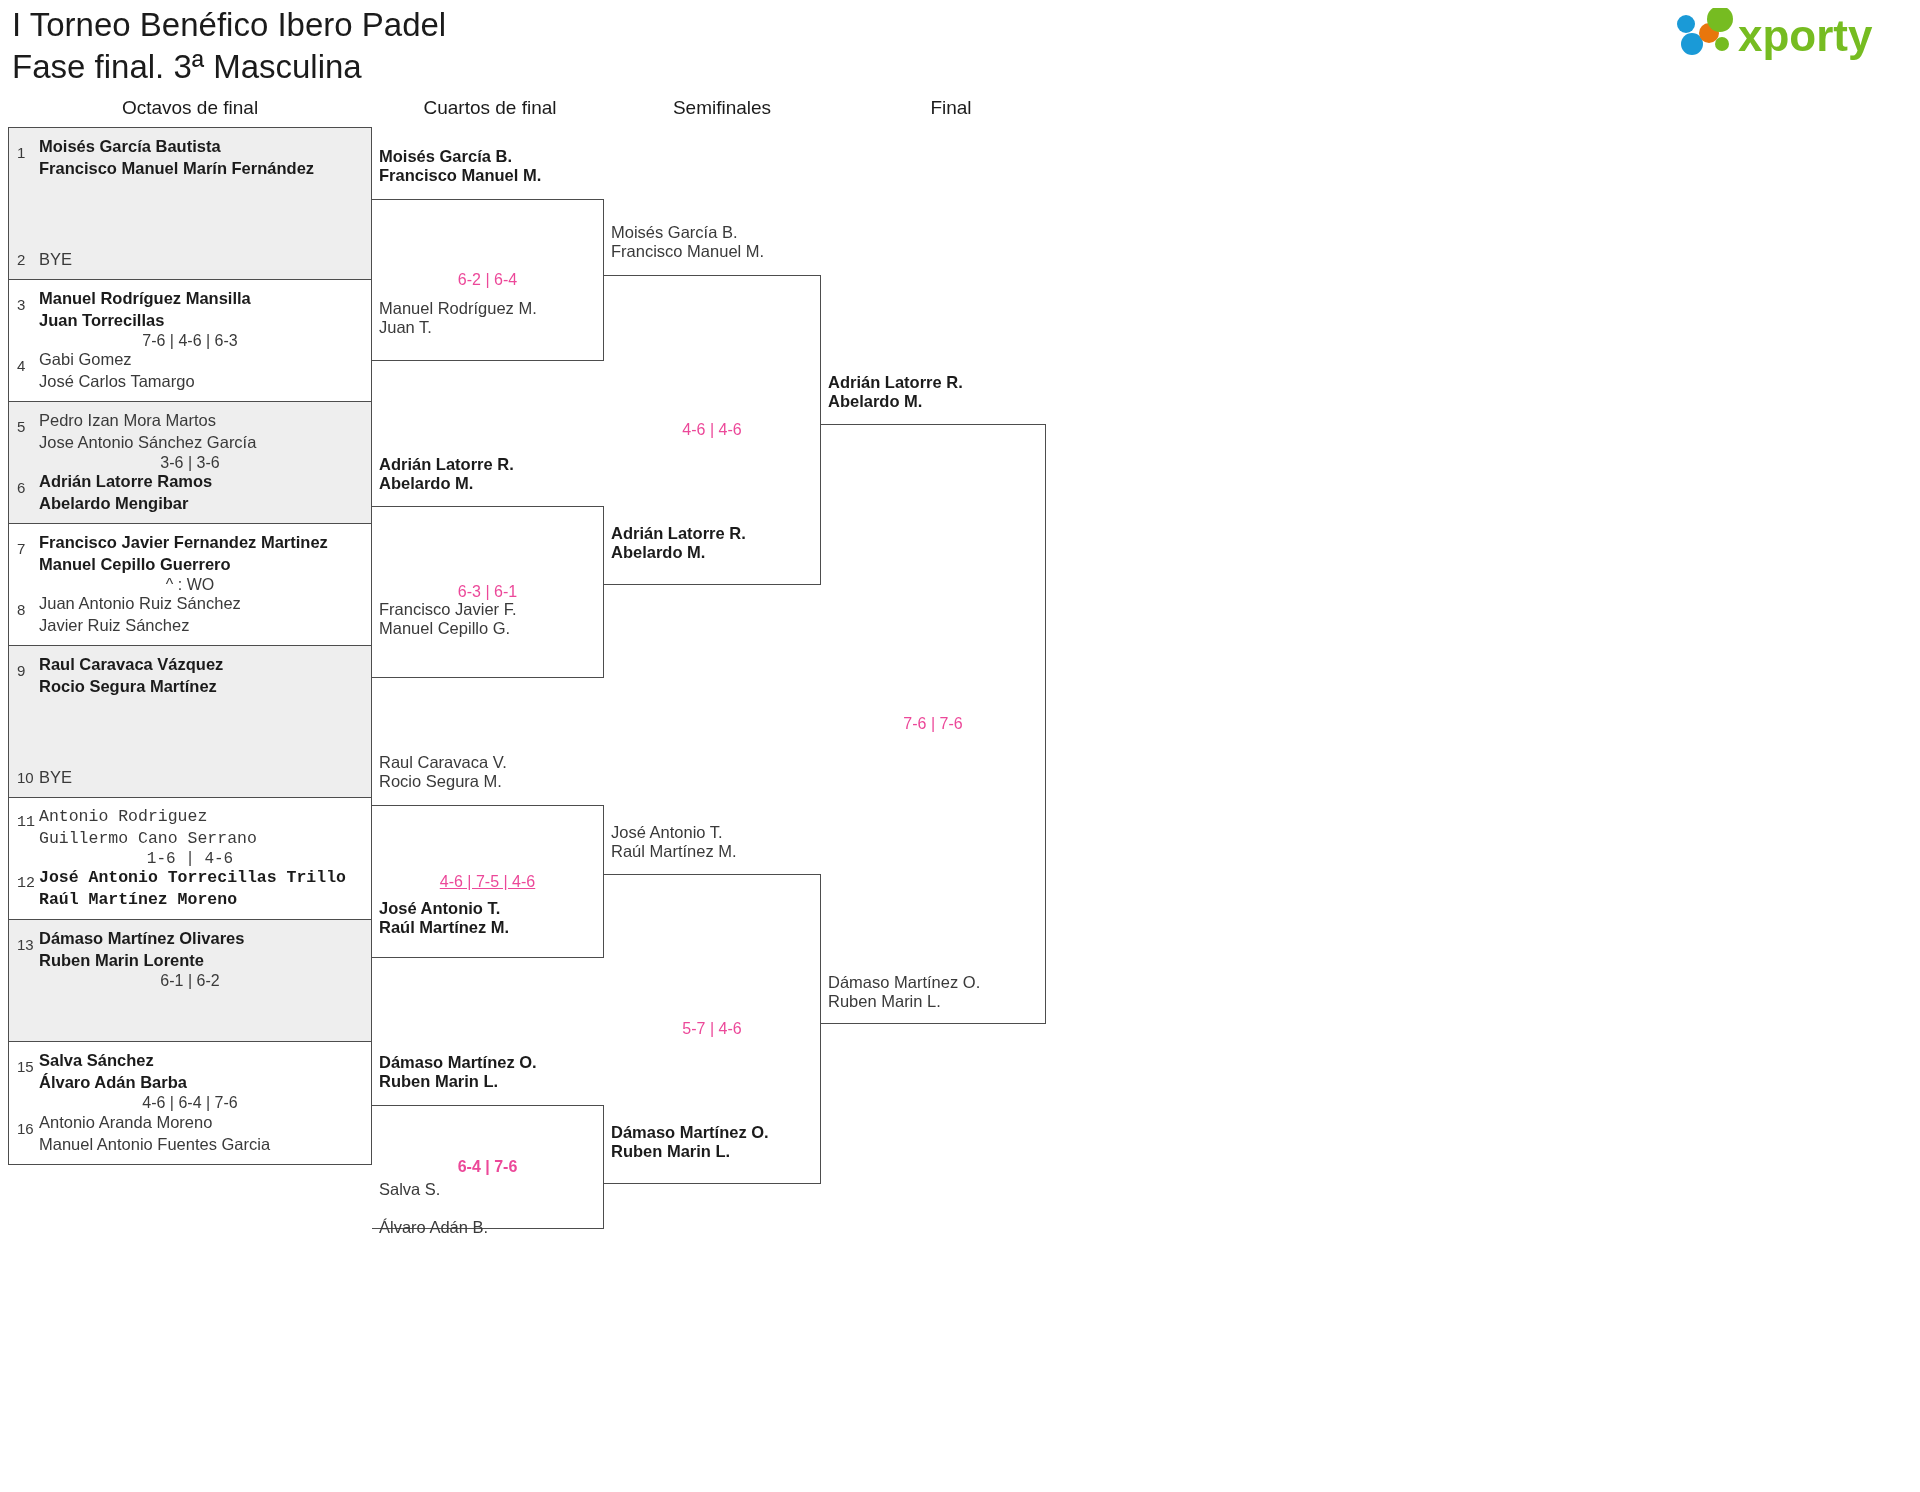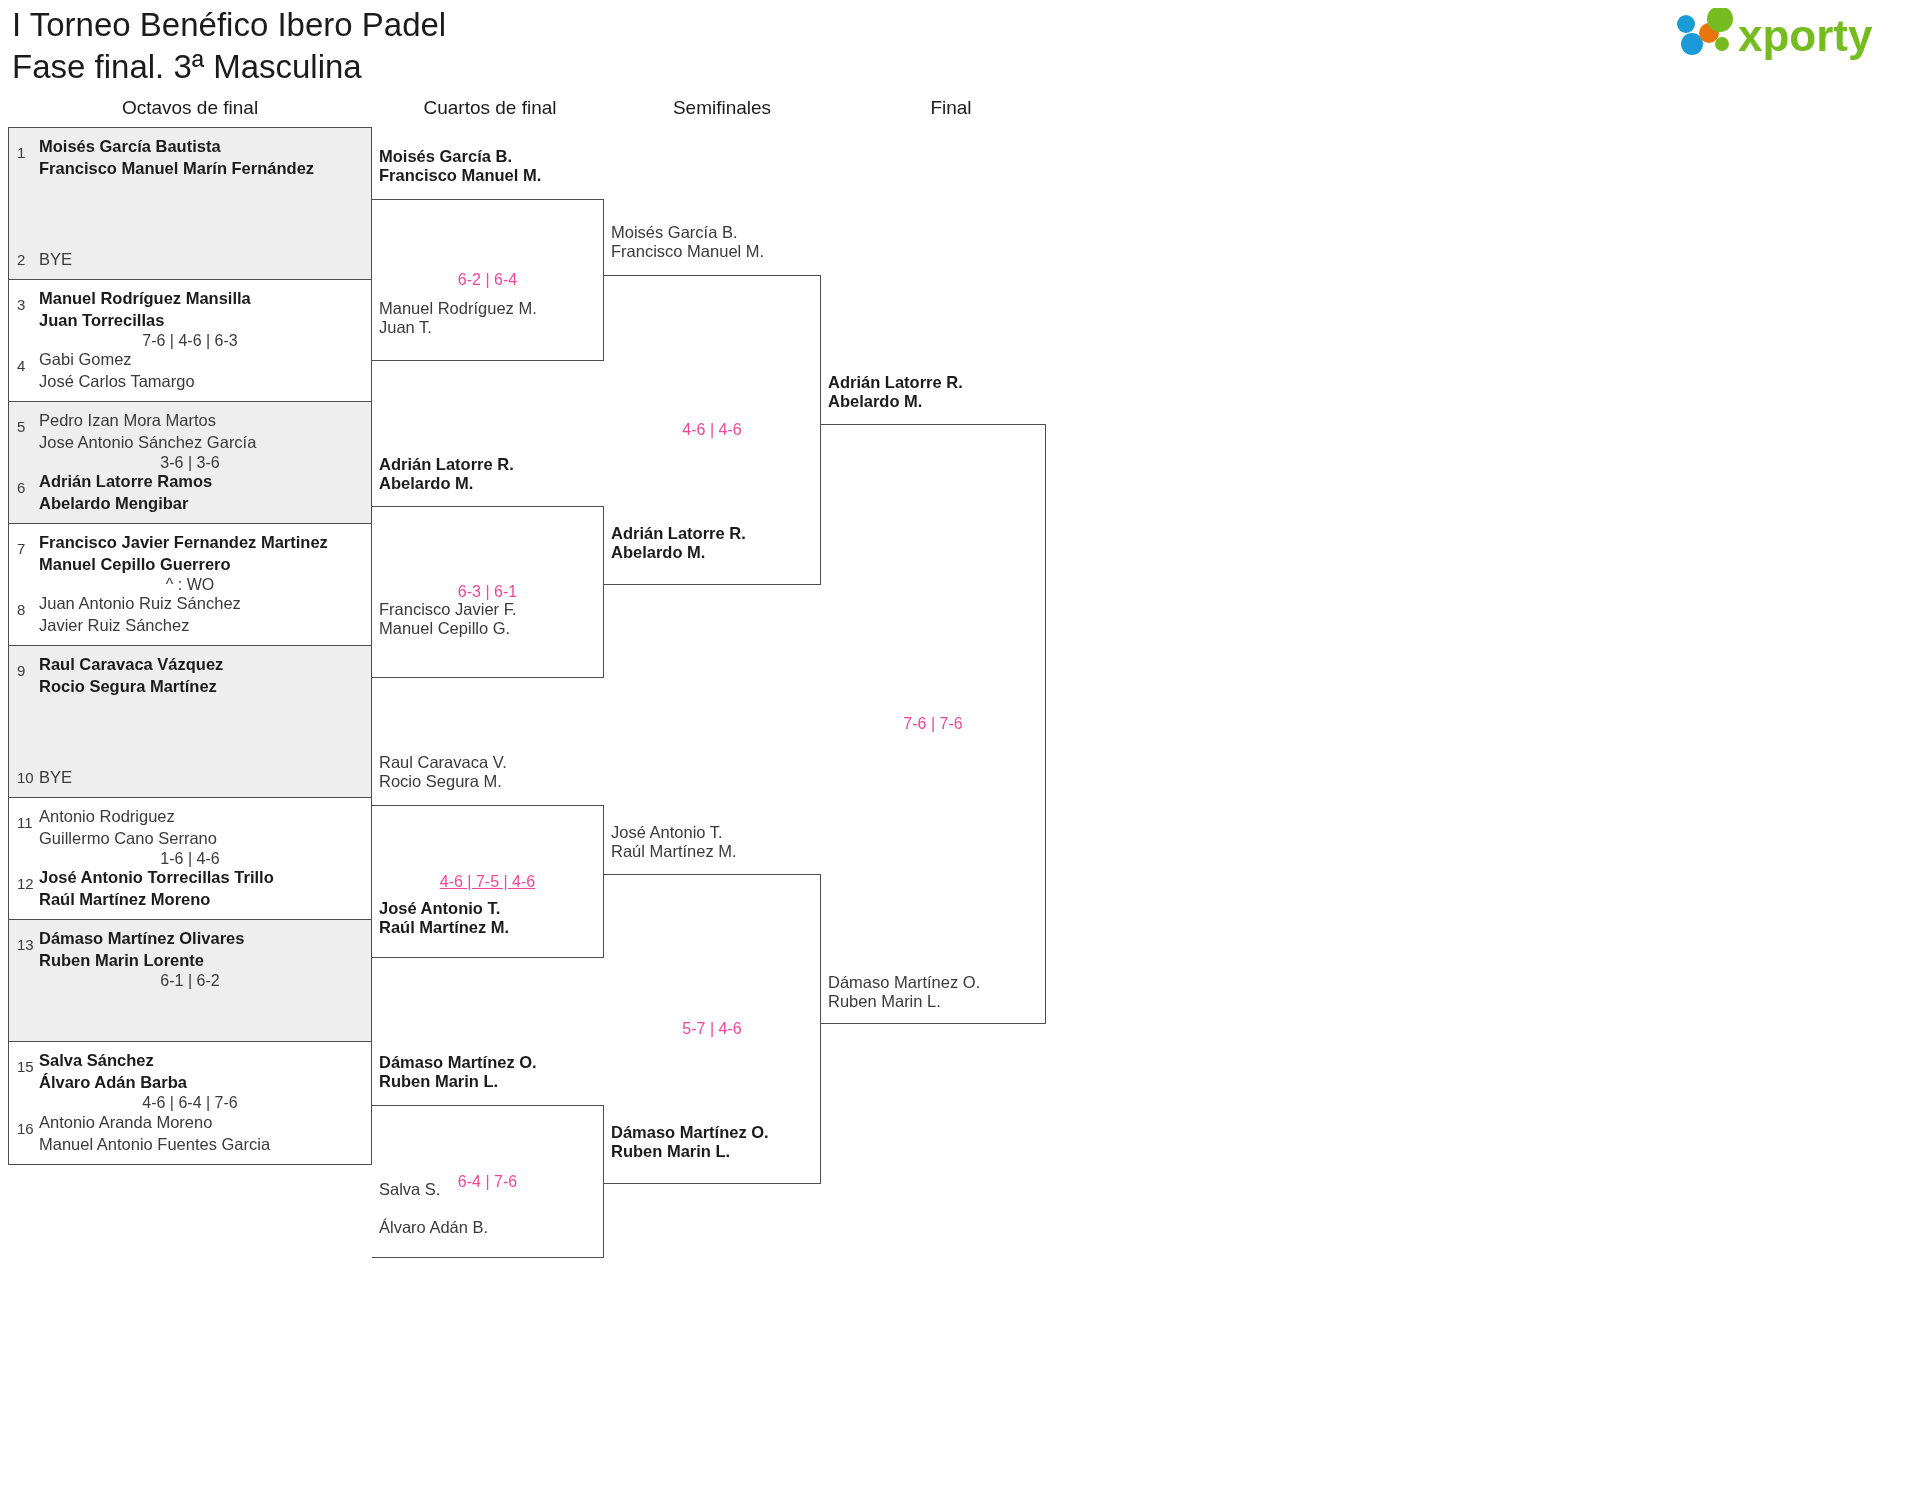--- a/index.html
+++ b/index.html
@@ -247,21 +247,21 @@
     </div>
     <div class="r1-score" style="top:50%;"></div>
     <div class="r1-slot bottom">
       <div class="seed">10</div>
       <div>
         <div class="team bye">BYE</div>
       </div>
     </div>
   </div>
 
-  <div class="r1-match" style="height:122px;">
+  <div class="r1-match" style="height:122px;font-family:Liberation Mono, monospace;">
     <div class="r1-slot top">
       <div class="seed">11</div>
       <div>
         <div class="team">Antonio Rodriguez</div>
         <div class="team">Guillermo Cano Serrano</div>
       </div>
     </div>
     <div class="r1-score" style="top:50%;">1-6 | 4-6</div>
     <div class="r1-slot bottom">
       <div class="seed">12</div>
@@ -322,21 +322,21 @@
 <div class="nm" style="left:379px; top:752px;">Raul Caravaca V.</div>
 <div class="nm" style="left:379px; top:771px;">Rocio Segura M.</div>
 <div class="bx" style="left:372px; top:805px; width:232px; height:153px;">
   <div class="bx-score" style="top:50%;text-decoration:underline;">4-6 | 7-5 | 4-6</div>
 </div>
 <div class="nm winner" style="left:379px; top:898px;">José Antonio T.</div>
 <div class="nm winner" style="left:379px; top:917px;">Raúl Martínez M.</div>
 
 <div class="nm winner" style="left:379px; top:1052px;">Dámaso Martínez O.</div>
 <div class="nm winner" style="left:379px; top:1071px;">Ruben Marin L.</div>
-<div class="bx" style="left:372px; top:1105px; width:232px; height:153px;">
+<div class="bx" style="left:372px; top:1105px; width:232px; height:124px;font-weight:bold;">
   <div class="bx-score" style="top:50%;">6-4 | 7-6</div>
 </div>
 <div class="nm" style="left:379px; top:1179px;">Salva S.</div>
 <div class="nm" style="left:379px; top:1217px;">Álvaro Adán B.</div>
 
 <div class="nm" style="left:611px; top:222px;">Moisés García B.</div>
 <div class="nm" style="left:611px; top:241px;">Francisco Manuel M.</div>
 <div class="bx" style="left:604px; top:275px; width:217px; height:310px;">
   <div class="bx-score" style="top:50%;">4-6 | 4-6</div>
 </div>

